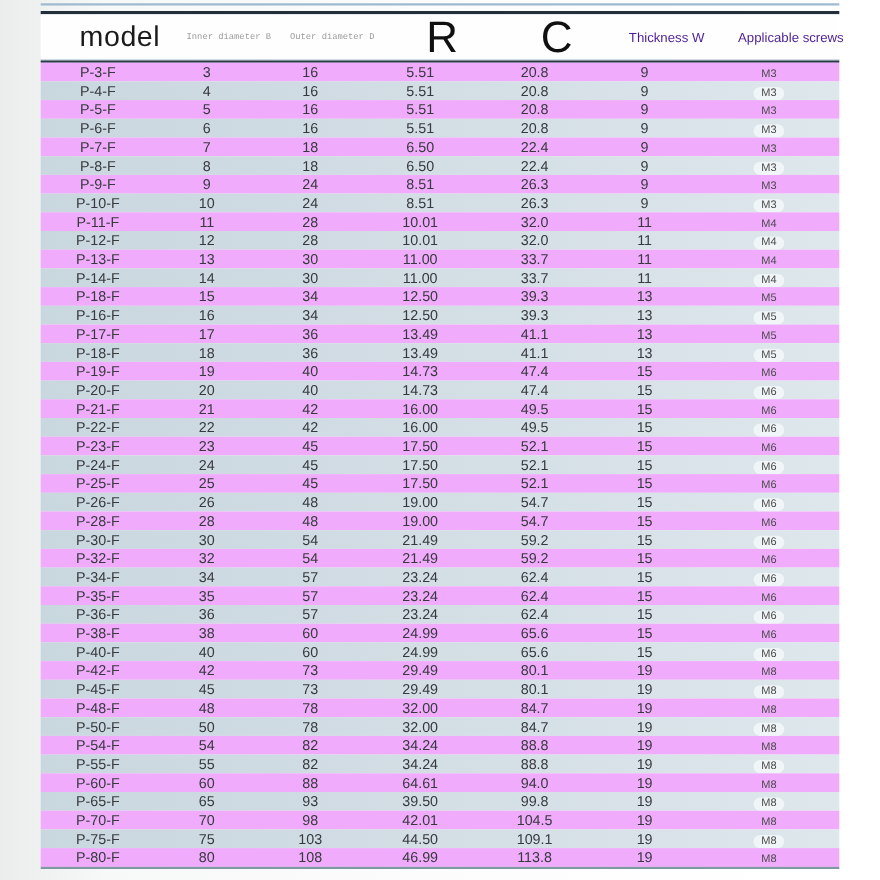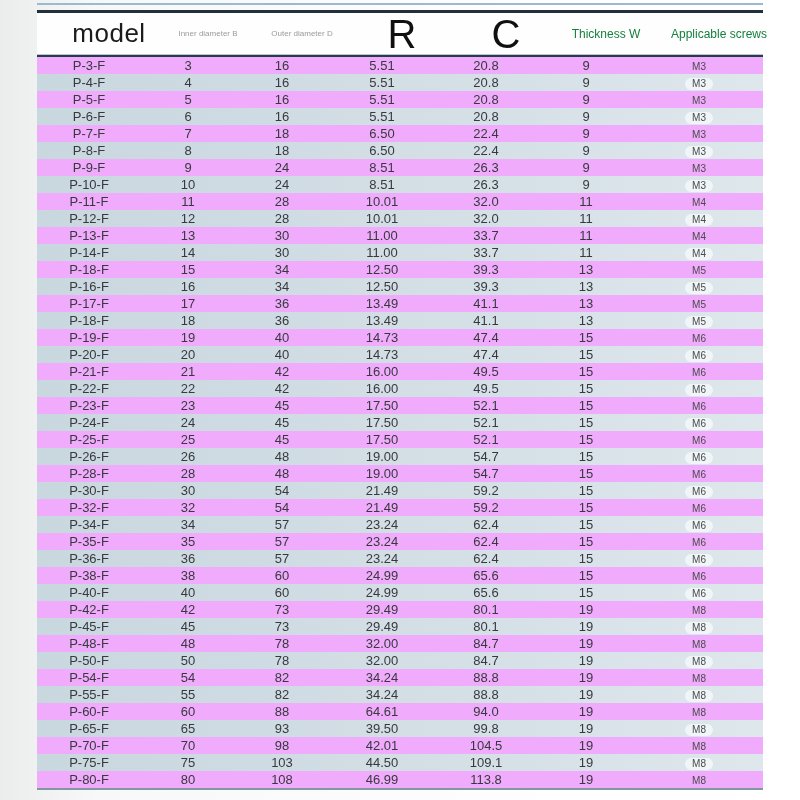--- a/index.html
+++ b/index.html
@@ -26,23 +26,23 @@
   .line-bottom{height:2px;background:#8097a4;}
   .cell{text-align:center;flex:0 0 auto;overflow:hidden;white-space:nowrap;}
   .c0{width:104px;}
   .c1{width:94px;}
   .c2{width:94px;}
   .c3{width:106px;}
   .c4{width:102px;}
   .c5{width:98px;}
   .c6{width:128px;}
   .h-model{font-size:26px;color:#1b1b1b;letter-spacing:.5px;}
-  .h-small{font-size:8px;color:#9b9b9b;}
+  .h-small{font-size:8px;color:#9b9b9b;font-family:Liberation Mono, monospace;}
   .h-big{font-size:40px;color:#101010;line-height:1;font-weight:400;}
-  .h-med{font-size:12px;color:#15803d;}
+  .h-med{font-size:12px;color:#4c1d95;}
   .row{
     display:flex;align-items:center;height:17px;
     font-size:13px;color:#373a3d;background:#f0abfc;
   }
   .row.stripe{
     background:linear-gradient(90deg,#c9d7df 0%,#d2dde4 45%,#dde7ec 100%);
   }
   .screw{font-size:10px;color:#4a4a4a;line-height:12px;display:inline-block;}
   .row.stripe .screw{
     background:rgba(252,253,254,.65);

